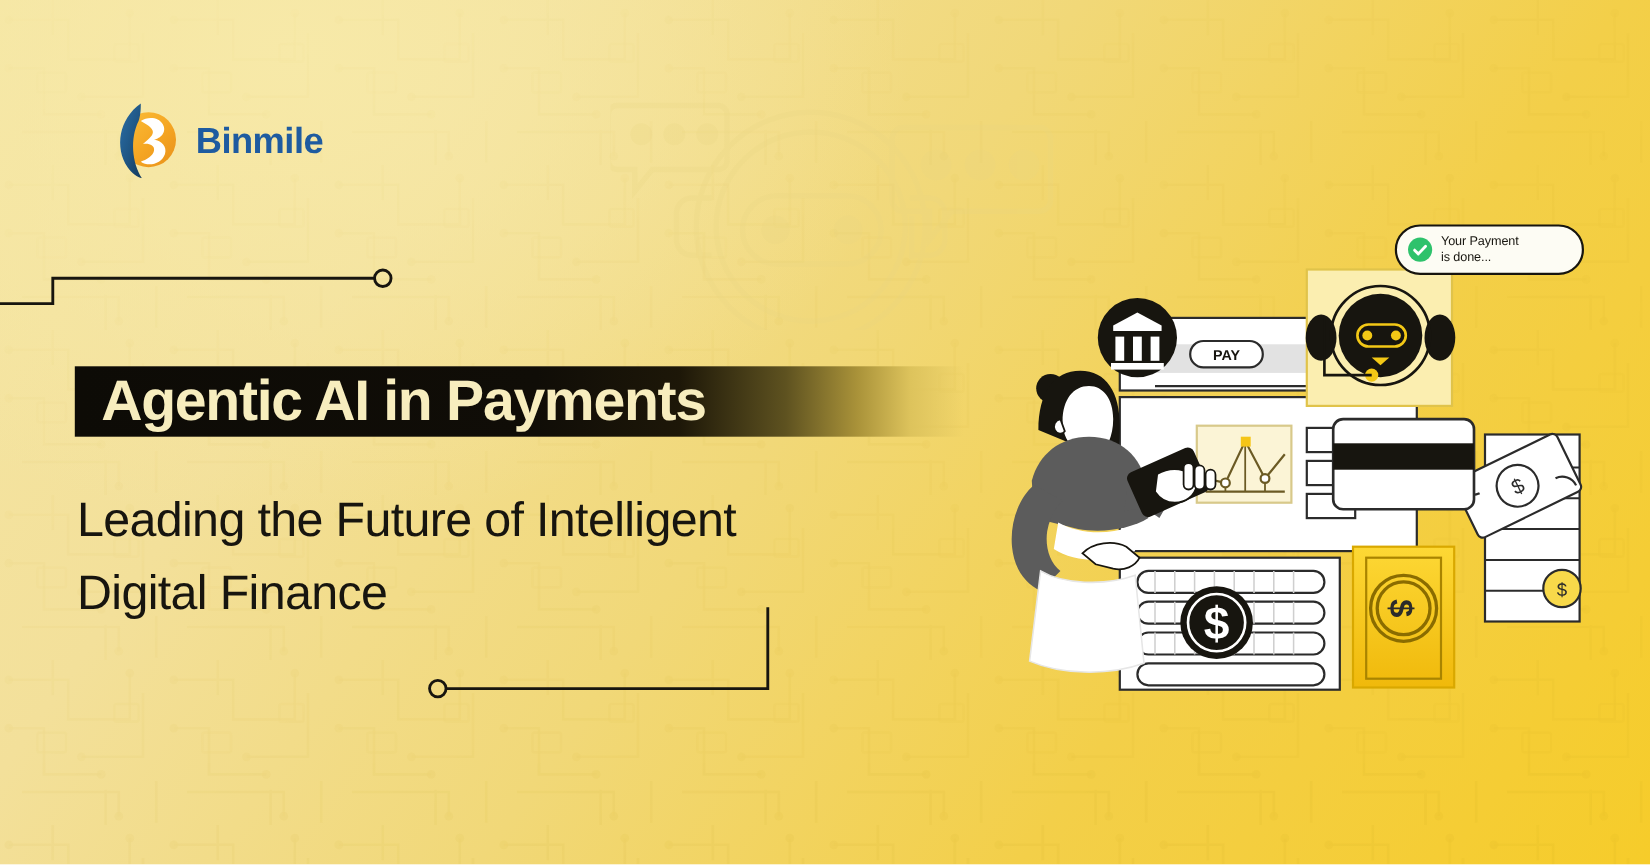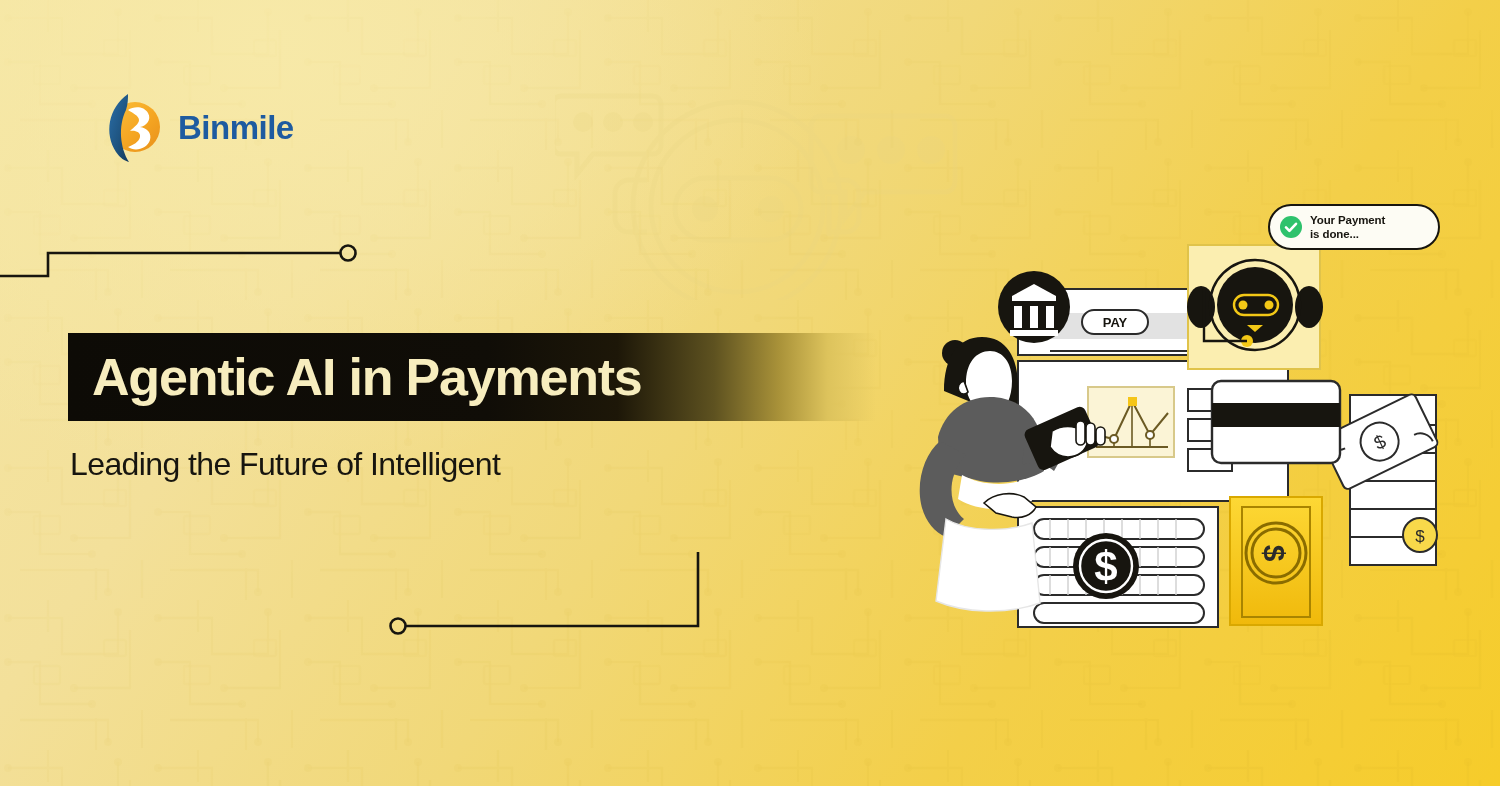--- a/index.html
+++ b/index.html
@@ -43,39 +43,39 @@
   }
 
   
   .deco { position: absolute; pointer-events: none; }
   .deco-top { left: 0px; top: 230px; width: 380px; height: 50px; }
   .deco-bottom { left: 380px; top: 540px; width: 340px; height: 110px; }
 
   
   .title-band {
     position: absolute; left: 68px; top: 333px;
-    width: 808px; height: 88px;
+    width: 808px; height: 64px;
     background: linear-gradient(90deg,
         #0d0b06 0%, #100d07 52%, #1d1708 68%,
         #5e5220 80%, #a99239 88%, #ddc35c 94%,
         rgba(240,216,120,0) 100%);
     display: flex; align-items: center;
   }
   .title-text {
     margin-left: 24px;
     font-size: 52px; font-weight: bold;
     letter-spacing: -1.2px;
     color: #f7edbe;
     white-space: nowrap;
     line-height: 1;
   }
   .subtitle {
     position: absolute; left: 70px; top: 440px;
     width: 820px;
-    font-size: 32px; font-weight: normal;
+    font-size: 44px; font-weight: normal;
     letter-spacing: -.6px;
     line-height: 1.52;
     color: #17150f;
   }
 
   
   .illustration {
     position: absolute; left: 900px; top: 185px;
     width: 560px; height: 460px;
   }
@@ -90,21 +90,21 @@
     display: flex; align-items: center; gap: 8px;
     padding: 0 10px;
     z-index: 6;
   }
   .toast-check {
     width: 22px; height: 22px; border-radius: 50%;
     background: #2ec26c; flex: 0 0 auto;
     display: flex; align-items: center; justify-content: center;
   }
   .toast-text {
-    font-size: 11.5px; font-weight: bold; color: #17150f;
+    font-size: 11.5px; font-weight: normal; color: #17150f;
     line-height: 1.22; letter-spacing: -.1px;
   }
   .toast-text span { display: block; }
 </style>
 </head>
 <body>
 
 <div id="banner">
 
   <svg class="circuit" viewBox="0 0 1500 786" preserveAspectRatio="none">
@@ -197,20 +197,21 @@
     <path d="M26 86 H318 V12" fill="none" stroke="#17150f" stroke-width="2.6"></path>
     <circle cx="18" cy="86" r="7.5" fill="none" stroke="#17150f" stroke-width="2.6"></circle>
   </svg>
 
   <div class="title-band">
     <div class="title-text">Agentic AI in Payments</div>
   </div>
 
   <div class="subtitle">
     <div>Leading the Future of Intelligent</div>
+    <div>Digital Finance</div>
   </div>
 
   <svg class="illustration" viewBox="0 0 560 460">
     <defs>
       <linearGradient id="goldcard" x1="0" y1="0" x2="0" y2="1">
         <stop offset="0%" stop-color="#fdd835"></stop>
         <stop offset="100%" stop-color="#f0b90b"></stop>
       </linearGradient>
       <clipPath id="phoneclip">
           <rect x="128" y="232" width="66" height="44" rx="6"></rect>

